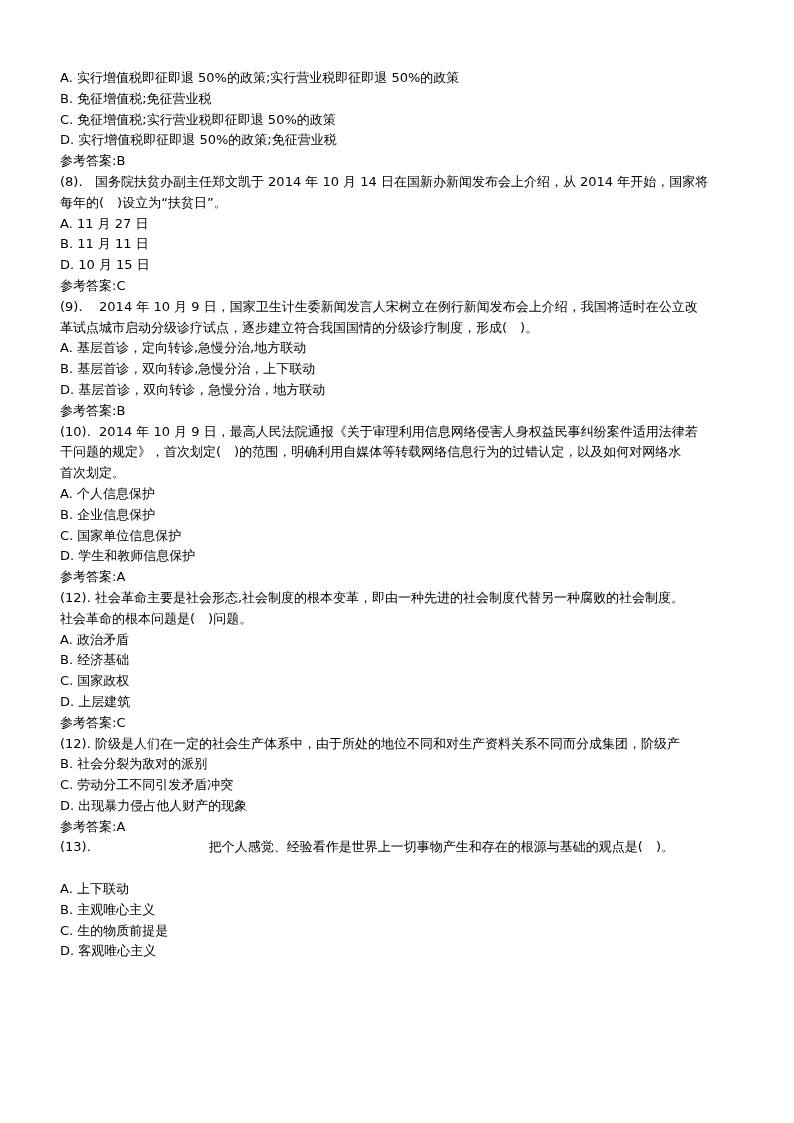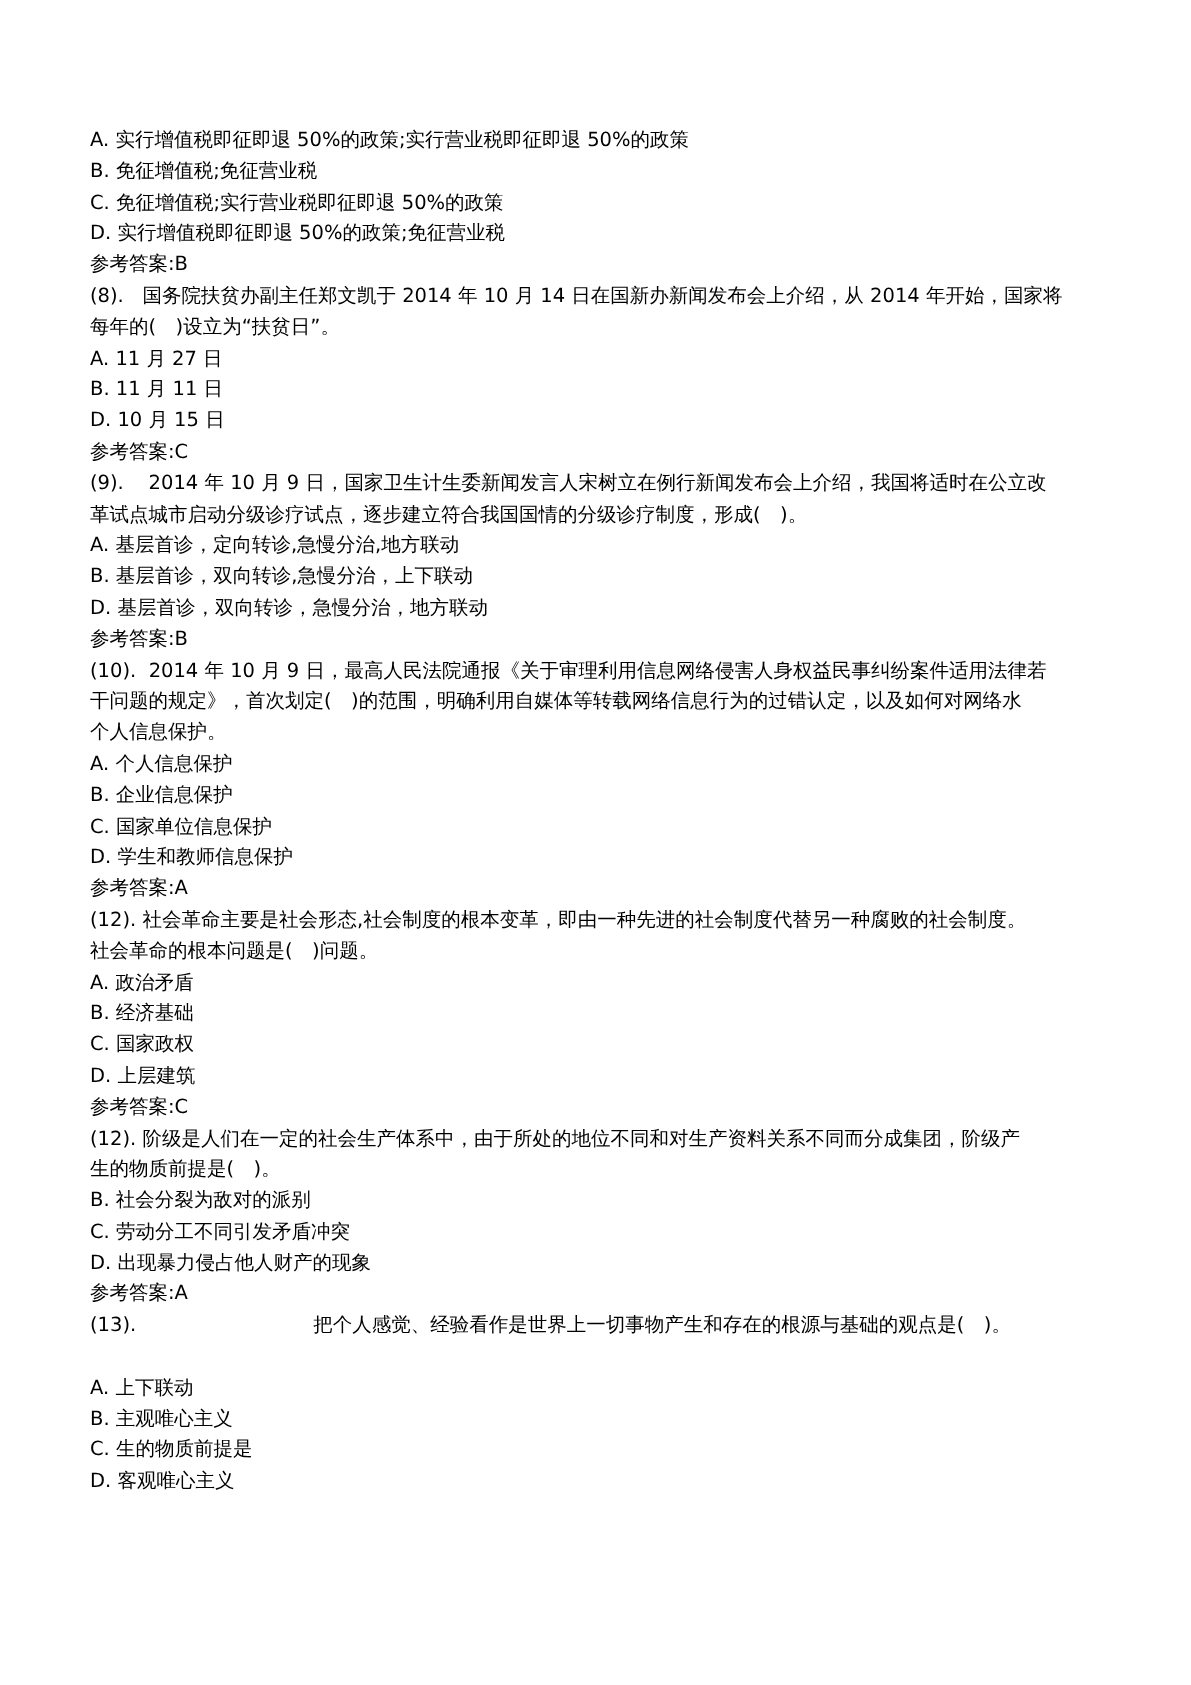--- a/index.html
+++ b/index.html
@@ -1,18 +1,18 @@
 <!DOCTYPE html>
 <html><head>
 <meta charset="utf-8">
 <style>
   html, body { margin: 0; padding: 0; background: #ffffff; }
   body { width: 794px; height: 1123px; position: relative; overflow: hidden;
          font-family: "DejaVu Sans", "Liberation Sans", sans-serif; color: #000; }
-  .page { position: absolute; left: 60px; top: 84px; width: 680px; }
+  .page { position: absolute; left: 60px; top: 68px; width: 680px; }
   .line { font-size: 13px; line-height: 20.8px; height: 20.8px; white-space: nowrap; letter-spacing: 0px; }
   .gap { height: 20.8px; }
   .qnum { display: inline-block; }
   .q13-gap { display: inline-block; width: 118px; }
 </style>
 </head>
 <body>
 
 <div class="page">
 
@@ -44,21 +44,21 @@
     <div class="line">B. 基层首诊，双向转诊,急慢分治，上下联动</div>
     <div class="line">D. 基层首诊，双向转诊，急慢分治，地方联动</div>
     <div class="line">参考答案:B</div>
   </div>
 
   <div>
     <div class="line">
       <span class="qnum">(10).</span>&nbsp;&nbsp;<span>2014 年 10 月 9 日，最高人民法院通报《关于审理利用信息网络侵害人身权益民事纠纷案件适用法律若</span>
     </div>
     <div class="line">干问题的规定》，首次划定(　)的范围，明确利用自媒体等转载网络信息行为的过错认定，以及如何对网络水</div>
-    <div class="line">个人信息保护。</div>
+    <div class="line">首次划定。</div>
     <div class="line">A. 个人信息保护</div>
     <div class="line">B. 企业信息保护</div>
     <div class="line">C. 国家单位信息保护</div>
     <div class="line">D. 学生和教师信息保护</div>
     <div class="line">参考答案:A</div>
   </div>
 
   <div>
     <div class="line">
       <span class="qnum">(12).</span>&nbsp;<span>社会革命主要是社会形态,社会制度的根本变革，即由一种先进的社会制度代替另一种腐败的社会制度。</span>
@@ -68,21 +68,20 @@
     <div class="line">B. 经济基础</div>
     <div class="line">C. 国家政权</div>
     <div class="line">D. 上层建筑</div>
     <div class="line">参考答案:C</div>
   </div>
 
   <div>
     <div class="line">
       <span class="qnum">(12).</span>&nbsp;<span>阶级是人们在一定的社会生产体系中，由于所处的地位不同和对生产资料关系不同而分成集团，阶级产</span>
     </div>
-    <div class="line">生的物质前提是(　)。</div>
     <div class="line">B. 社会分裂为敌对的派别</div>
     <div class="line">C. 劳动分工不同引发矛盾冲突</div>
     <div class="line">D. 出现暴力侵占他人财产的现象</div>
     <div class="line">参考答案:A</div>
   </div>
 
   <div>
     <div class="line">
       <span class="qnum">(13).</span><span class="q13-gap"></span><span>把个人感觉、经验看作是世界上一切事物产生和存在的根源与基础的观点是(　)。</span>
     </div>

